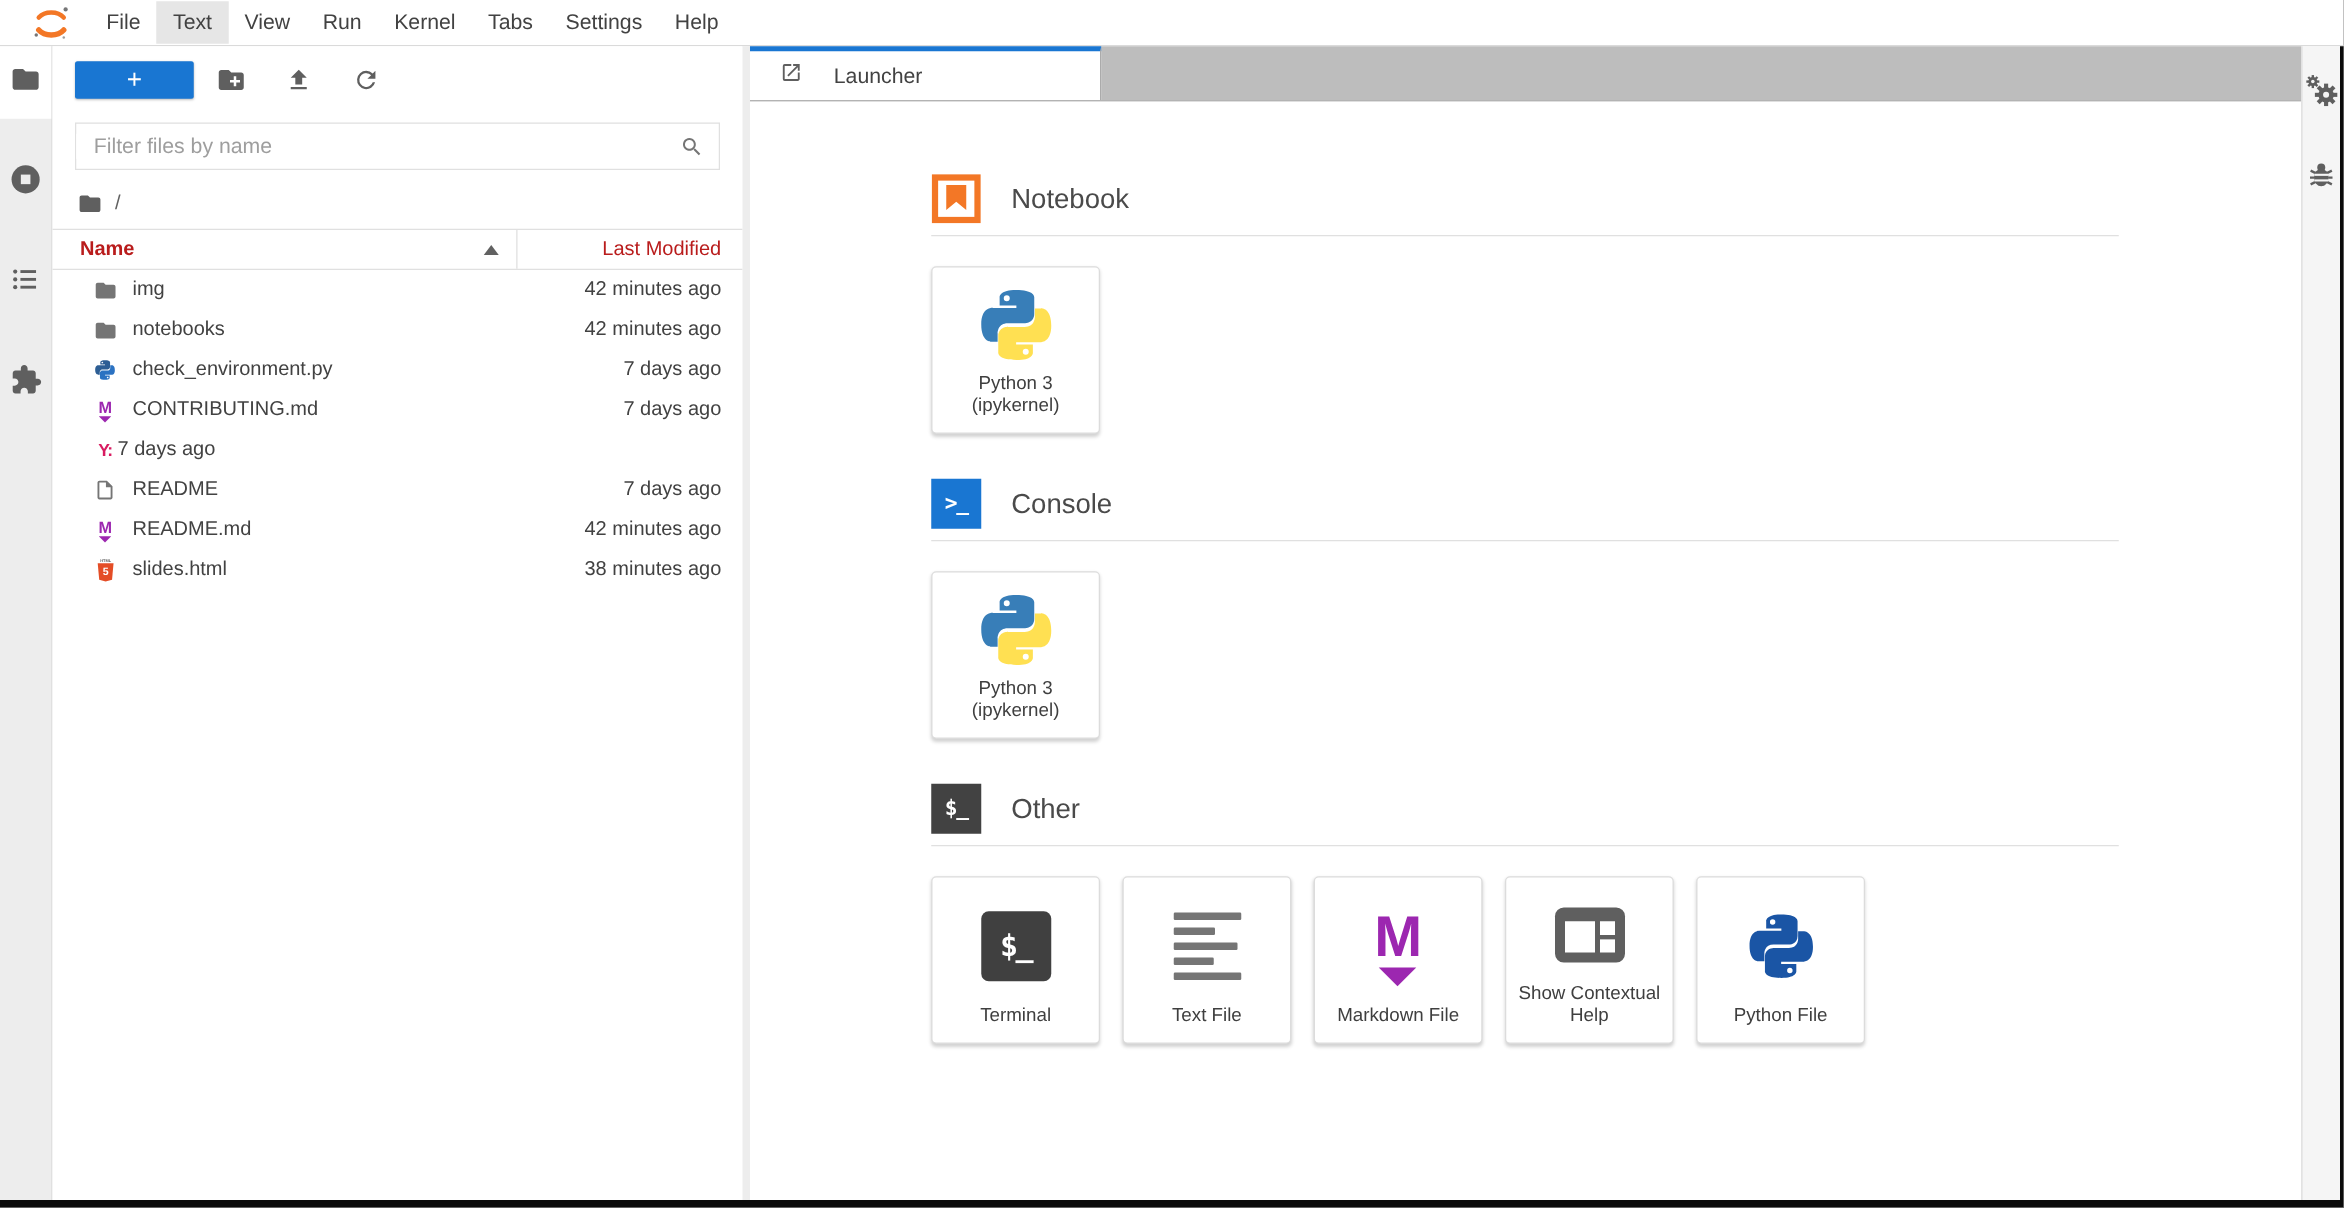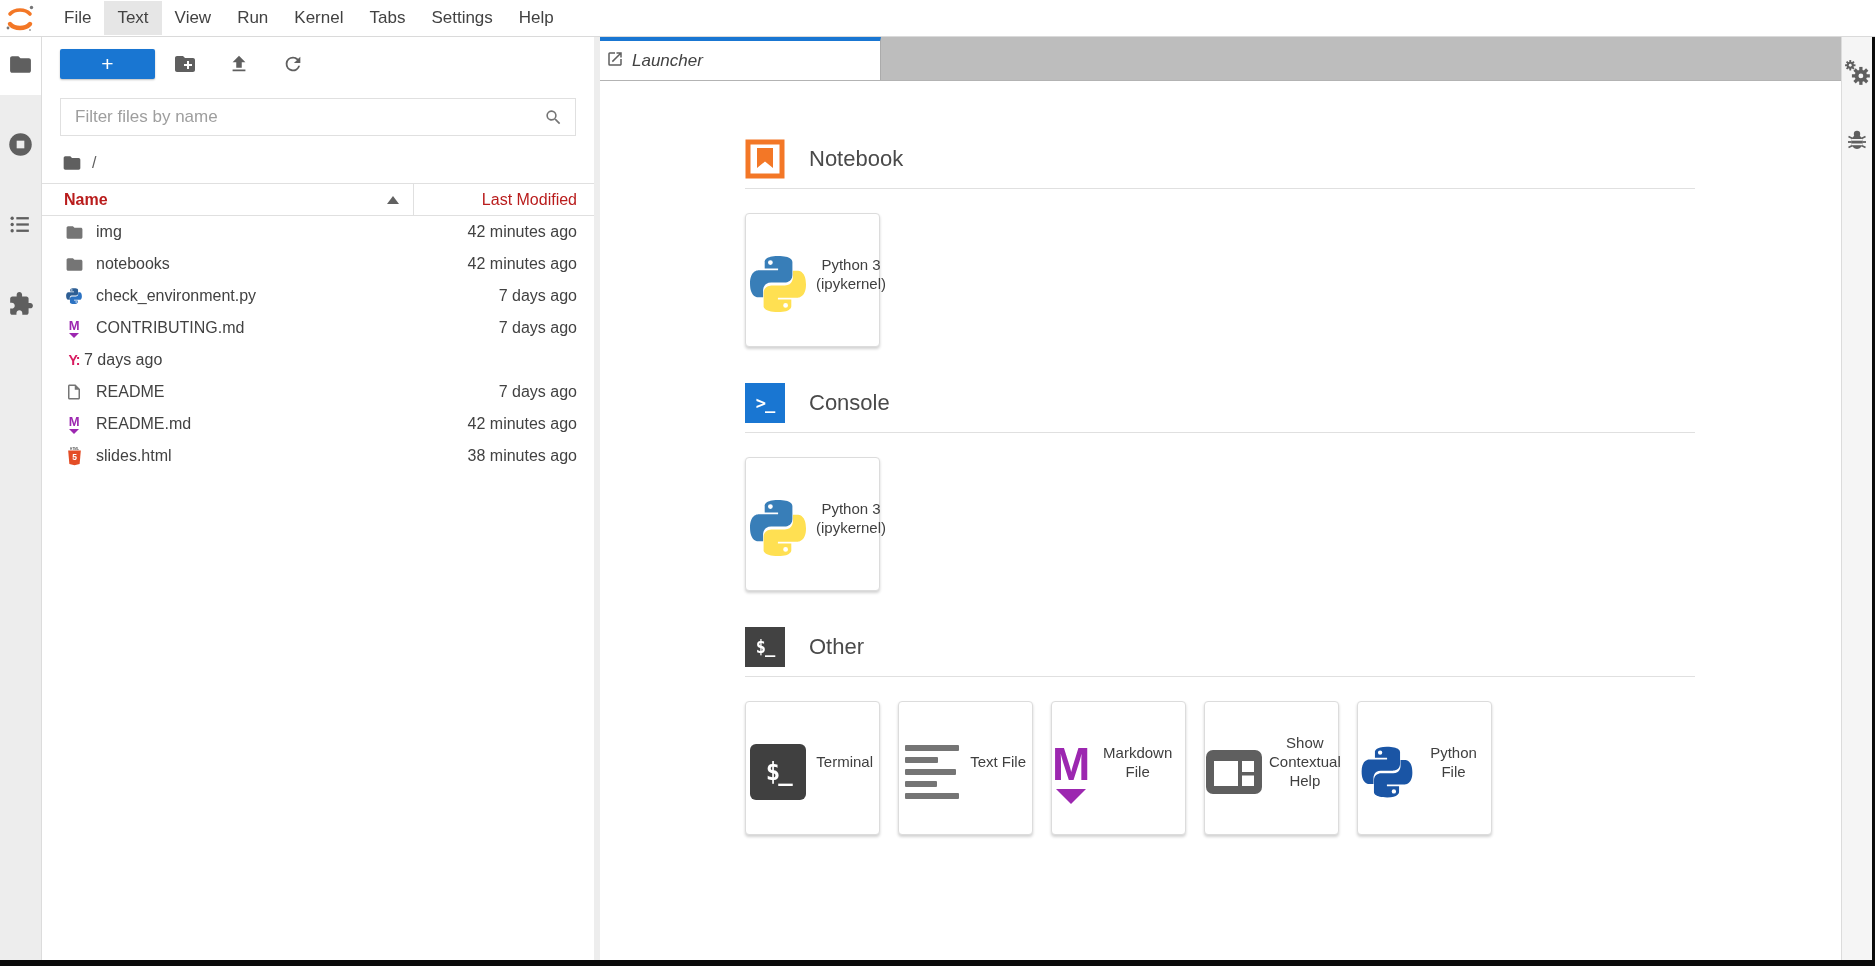--- a/index.html
+++ b/index.html
@@ -1,21 +1,21 @@
 <!DOCTYPE html>
 <html><head>
 <meta charset="utf-8">
 <style>
   * { margin:0; padding:0; box-sizing:border-box; }
   html,body { background:#000; }
   body { font-family:"Liberation Sans", sans-serif; }
   .app { position:relative; width:1875px; height:966px; background:#fff; overflow:hidden; }
 
   
-  .menubar { display:flex; align-items:center; height:37px; background:#fff; border-bottom:1px solid #dadada; padding-left:3px; }
+  .menubar { display:flex; align-items:center; height:37px; background:#fff; border-bottom:1px solid #dadada; padding-left:24px; }
   .logo { width:34px; height:30px; display:flex; align-items:center; justify-content:center; margin-right:14px; }
   .menu-item { font-size:17px; color:#424242; padding:7px 13px; cursor:pointer; }
   .menu-item.active { background:#e6e6e6; }
 
   
   .bodyrow { display:flex; height:923px; }
 
   
   .left-rail { width:42px; background:#ededed; border-right:1px solid #dcdcdc; display:flex; flex-direction:column; }
   .rail-tile { width:100%; height:58px; display:flex; align-items:center; justify-content:center; cursor:pointer; }
@@ -32,50 +32,50 @@
   .filterbox input { flex:1; border:none; outline:none; font-size:17px; color:#555; padding-left:14px; font-family:"Liberation Sans", sans-serif; }
   .filterbox input::placeholder { color:#9e9e9e; }
   .filterbox .searchicon { margin-right:12px; display:flex; }
   .breadcrumb { display:flex; align-items:center; gap:10px; padding-left:20px; margin-top:12px; height:30px; }
   .breadcrumb .crumb-root { display:flex; cursor:pointer; }
   .breadcrumb .crumb-sep { font-size:16px; color:#616161; }
   .fb-header { display:flex; align-items:center; height:33px; margin-top:5px; border-top:1px solid #e0e0e0; border-bottom:1px solid #e0e0e0; font-size:16px; color:#b91c1c; }
   .fb-header .hname { width:372px; display:flex; align-items:center; justify-content:space-between; padding:0 14px 0 22px; font-weight:bold; border-right:1px solid #e0e0e0; height:100%; cursor:pointer; }
   .sort-asc { width:0; height:0; border-left:6px solid transparent; border-right:6px solid transparent; border-bottom:8px solid #616161; }
   .fb-header .hmod { flex:1; text-align:right; padding-right:17px; cursor:pointer; }
-  .fb-rows { overflow:hidden; }
+  .fb-rows { overflow:hidden;padding-left:10px; }
   .frow { display:flex; align-items:center; height:32px; font-size:16px; color:#424242; cursor:pointer; }
   .frow .ficon { width:20px; height:20px; margin-left:22px; display:flex; align-items:center; justify-content:center; }
   .frow .fname { margin-left:12px; flex:1; white-space:nowrap; }
   .frow .fmod { text-align:right; padding-right:17px; white-space:nowrap; }
   .md-glyph { display:flex; flex-direction:column; align-items:center; line-height:1; }
   .md-glyph .m { font-weight:bold; font-size:13px; color:#9c27b0; letter-spacing:-.5px; }
   .md-glyph .tri { width:0; height:0; border-left:5px solid transparent; border-right:5px solid transparent; border-top:5px solid #9c27b0; margin-top:1px; }
   .yml-glyph { font-weight:bold; font-size:14px; color:#d81b60; letter-spacing:-1px; }
 
   
   .splitter { width:6px; background:#ededed; }
 
   
   .dock { width:1241px; display:flex; flex-direction:column; background:#fff; }
   .tabbar { height:44px; background:#bdbdbd; border-bottom:1px solid #b3b3b3; display:flex; }
-  .tab { width:281px; background:#fff; border-top:4px solid #1976d2; border-right:1px solid #ababab; display:flex; align-items:center; padding:0 6px; gap:8px; cursor:pointer;font-style:italic; }
+  .tab { width:281px; background:#fff; border-top:4px solid #1976d2; border-right:1px solid #ababab; display:flex; align-items:center; padding:0 24px; gap:25px; cursor:pointer; }
   .tab-label { font-size:17px; color:#424242; }
 
   .launcher { flex:1; overflow:hidden; padding:58px 0 0 145px; }
   .lsection { width:950px; margin-bottom:36px; }
   .lshead { display:flex; align-items:center; gap:24px; height:40px; }
   .lsicon { width:40px; height:40px; display:flex; align-items:center; justify-content:center; }
   .lsicon.console-tile { background:#1976d2; }
   .lsicon.other-tile { background:#424242; }
   .tile-glyph { color:#fff; font-family:"DejaVu Sans Mono", monospace; font-weight:bold; font-size:17px; letter-spacing:-1px; }
   .lstitle { font-size:22px; color:#4a4a4a; }
   .lsdivider { border-bottom:1px solid #e0e0e0; margin-top:9px; }
   .cards { display:flex; gap:18px; margin-top:24px; }
-  .card { width:135px; height:134px; background:#fff; border:1px solid #dcdcdc; border-radius:4px; box-shadow:0 2px 3px rgba(0,0,0,.18); display:flex; flex-direction:row; align-items:center; cursor:pointer; }
+  .card { width:135px; height:134px; background:#fff; border:1px solid #dcdcdc; border-radius:4px; box-shadow:0 2px 3px rgba(0,0,0,.18); display:flex; flex-direction:column; align-items:center; cursor:pointer; }
   .cicon { flex:1; display:flex; align-items:center; justify-content:center; padding-top:8px; }
   .clabel { font-size:15px; color:#3f3f3f; text-align:center; line-height:1.25; margin-bottom:11px; padding:0 6px; }
   .term-tile { width:56px; height:56px; background:#404040; border-radius:6px; display:flex; align-items:center; justify-content:center; }
   .term-tile span { color:#fff; font-family:"DejaVu Sans Mono", monospace; font-weight:bold; font-size:24px; letter-spacing:-2px; }
   .textfile-glyph { width:54px; display:flex; flex-direction:column; gap:6px; }
   .textfile-glyph i { height:6px; background:#757575; border-radius:1px; }
   .mdcard-glyph { display:flex; flex-direction:column; align-items:center; line-height:1; }
   .mdcard-glyph .m { font-weight:bold; font-size:46px; color:#9c27b0; }
   .mdcard-glyph .tri { width:0; height:0; border-left:15px solid transparent; border-right:15px solid transparent; border-top:15px solid #9c27b0; margin-top:2px; }
 

